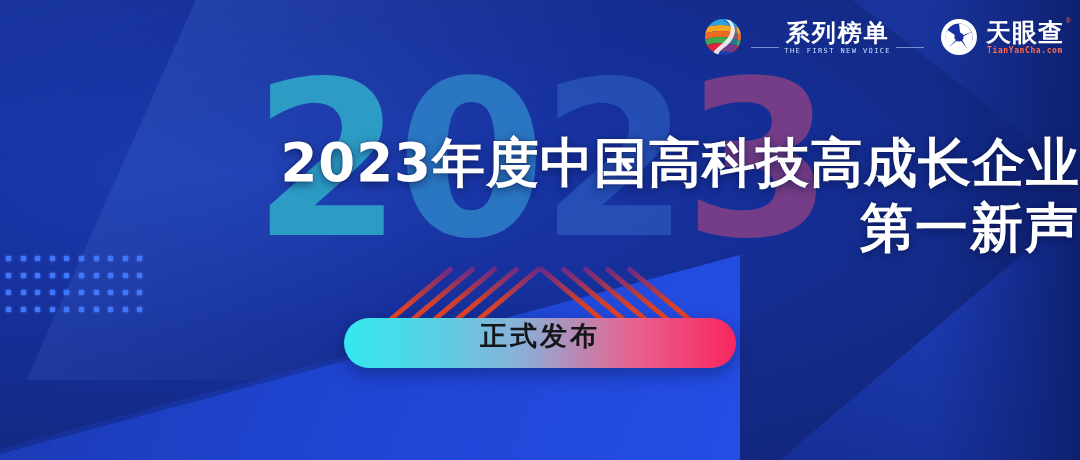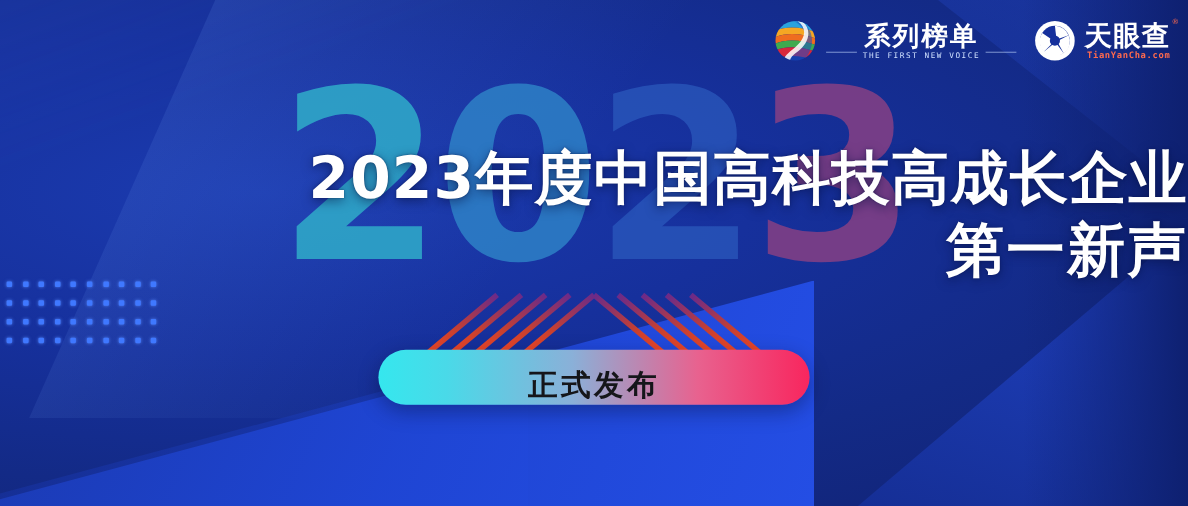--- a/index.html
+++ b/index.html
@@ -95,21 +95,21 @@
     text-shadow:0 3px 10px rgba(5,15,60,.55), 0 0 2px rgba(10,20,70,.6);
   }
   .t1{ font-size:53px; letter-spacing:1px; line-height:62px; }
   .t2{ font-size:53px; letter-spacing:2px; line-height:64px; margin-top:2px; }
 
   
   .pill{
     position:absolute; left:50%; top:318px; transform:translateX(-50%);
     width:392px; height:50px; border-radius:25px; z-index:6;
     background:linear-gradient(90deg,#35e7ee 0%,#4ad9e8 16%,#8ab0d8 45%,#e8628f 74%,#f8265e 100%);
-    display:flex; align-items:flex-end; justify-content:center;
+    display:flex; align-items:flex-start; justify-content:center;
     box-shadow:0 6px 18px rgba(5,12,50,.38);
   }
   .pill-text{
     font-size:27px; font-weight:700; color:#15161a; letter-spacing:3px;
     font-family:"DejaVu Sans","Liberation Sans",sans-serif;
   }
 
   
   .dots{
     position:absolute; left:6px; top:250px; width:146px; height:68px;
@@ -136,21 +136,21 @@
     font-size:24px; font-weight:700; color:#ffffff; letter-spacing:2px;
     font-family:"DejaVu Sans","Liberation Sans",sans-serif; line-height:26px;
   }
   .logo-a-en{
     font-size:7px; color:#cfe0ff; letter-spacing:1.4px; white-space:nowrap;
     font-family:"DejaVu Sans Mono","Liberation Mono",monospace;
   }
 
   .aperture{ width:38px; height:38px; }
 
-  .logo-b-text{ display:flex; flex-direction:column; align-items:flex-end; gap:0px; position:relative; }
+  .logo-b-text{ display:flex; flex-direction:column; align-items:center; gap:0px; position:relative; }
   .logo-b-cn{
     font-size:25px; font-weight:700; color:#ffffff; letter-spacing:1px;
     font-family:"DejaVu Sans","Liberation Sans",sans-serif; line-height:27px;
   }
   .logo-b-en{
     font-size:8px; font-weight:700; color:#ff6a4d; letter-spacing:.6px; white-space:nowrap;
     font-family:"DejaVu Sans Mono","Liberation Mono",monospace;
   }
   .reg-mark{
     position:absolute; right:-7px; top:-2px; font-size:7px; color:#ff6a4d;

